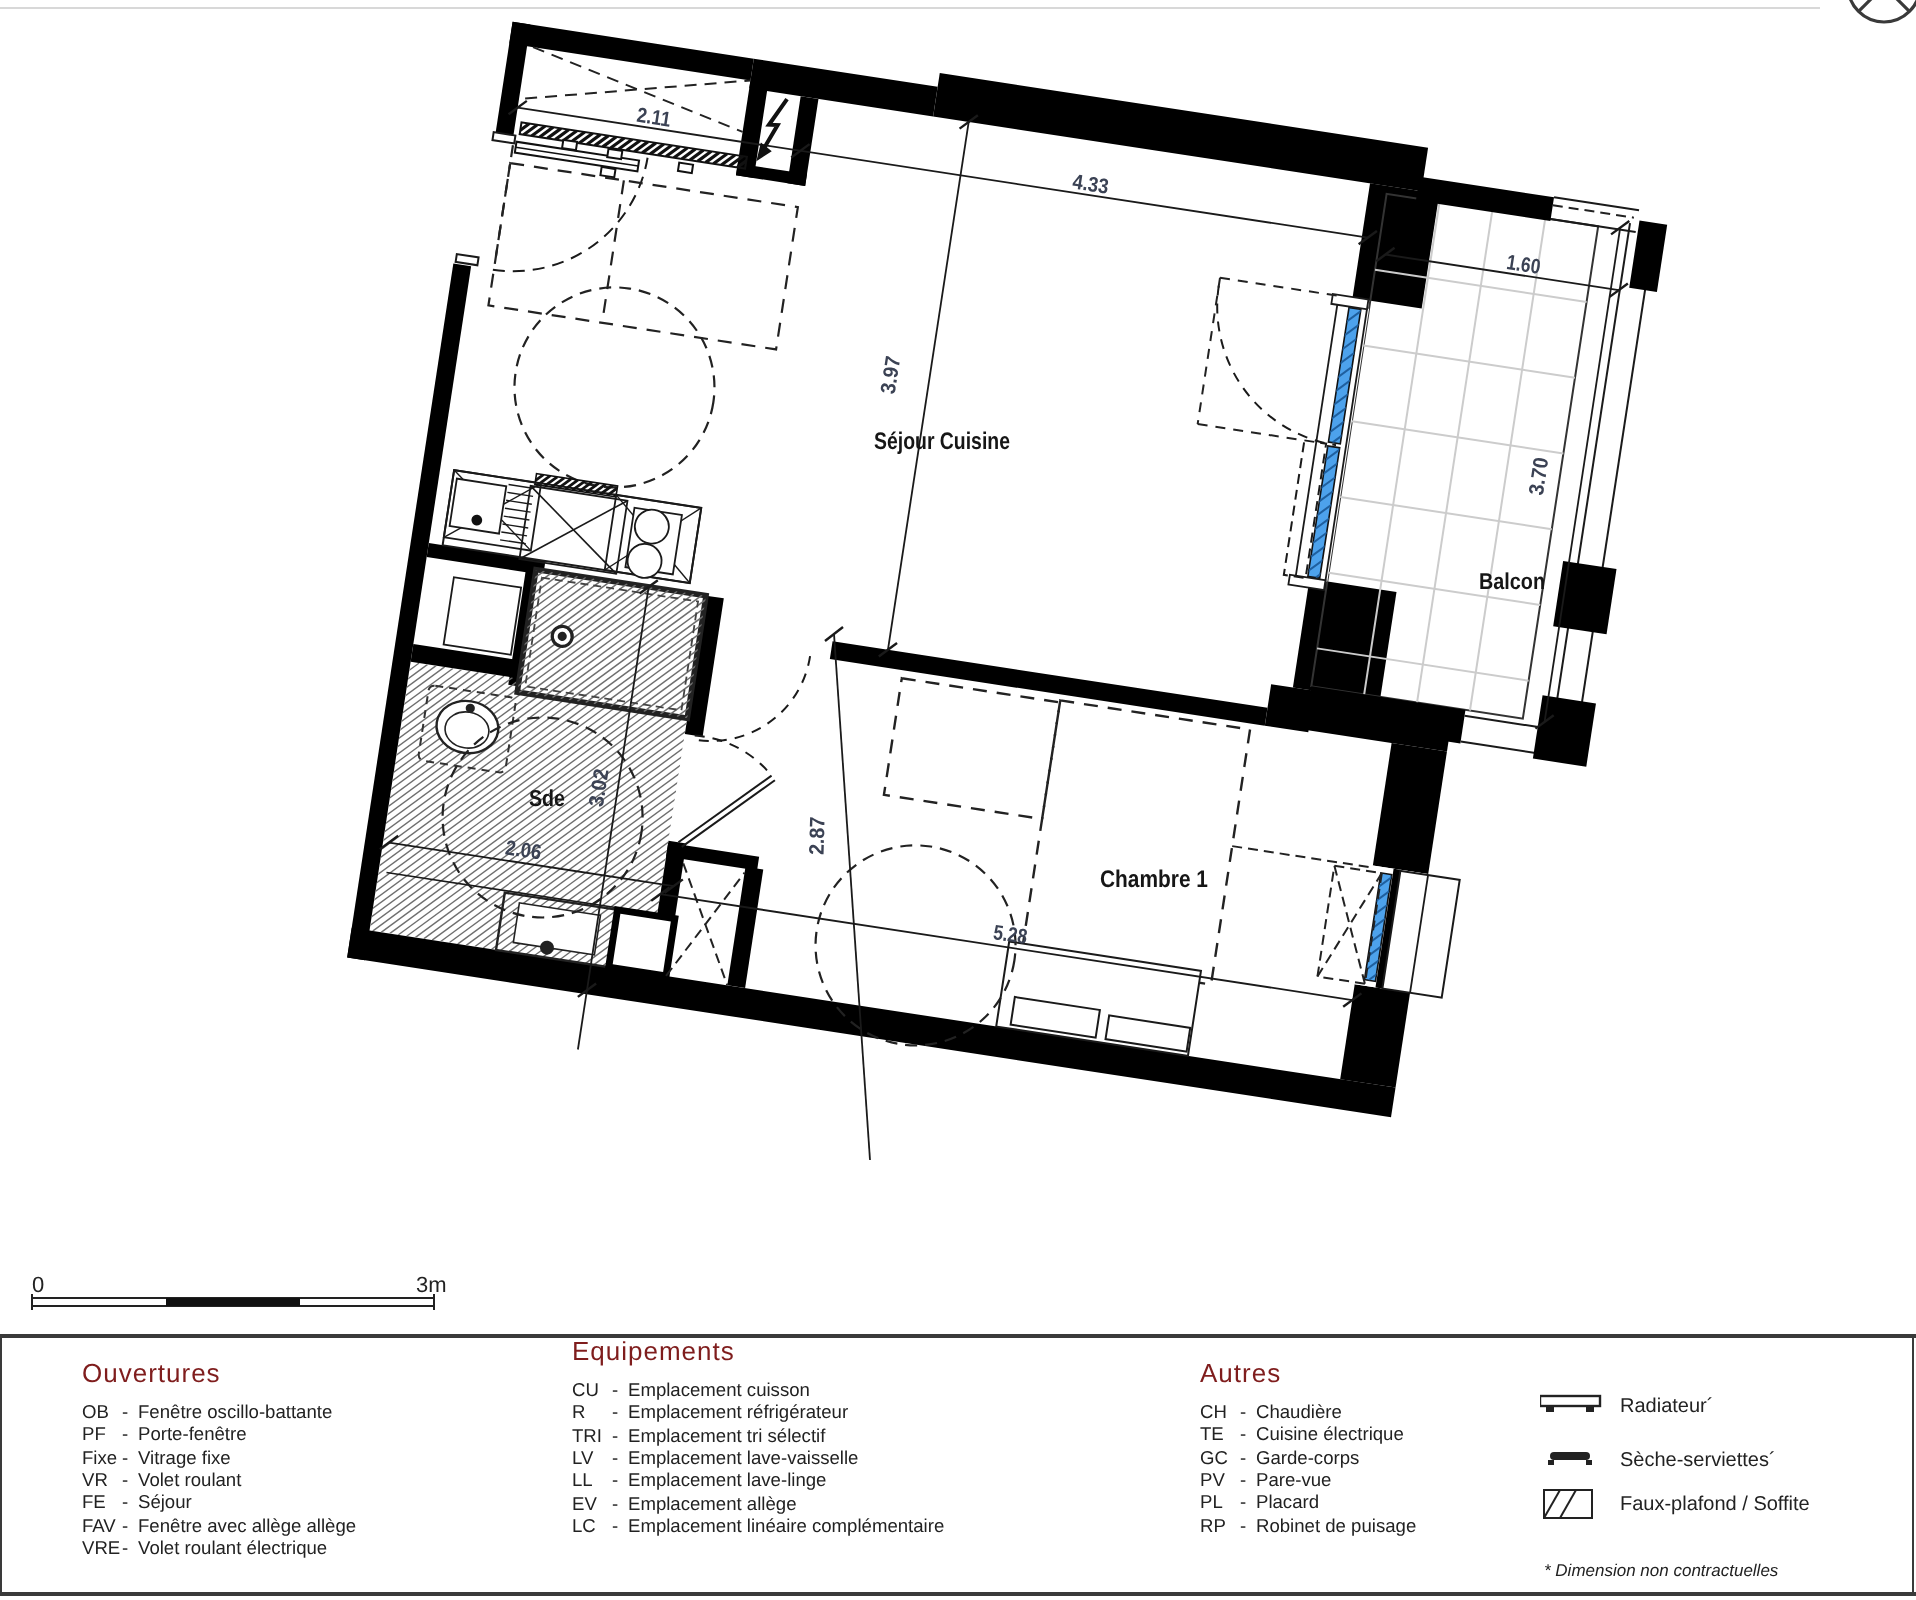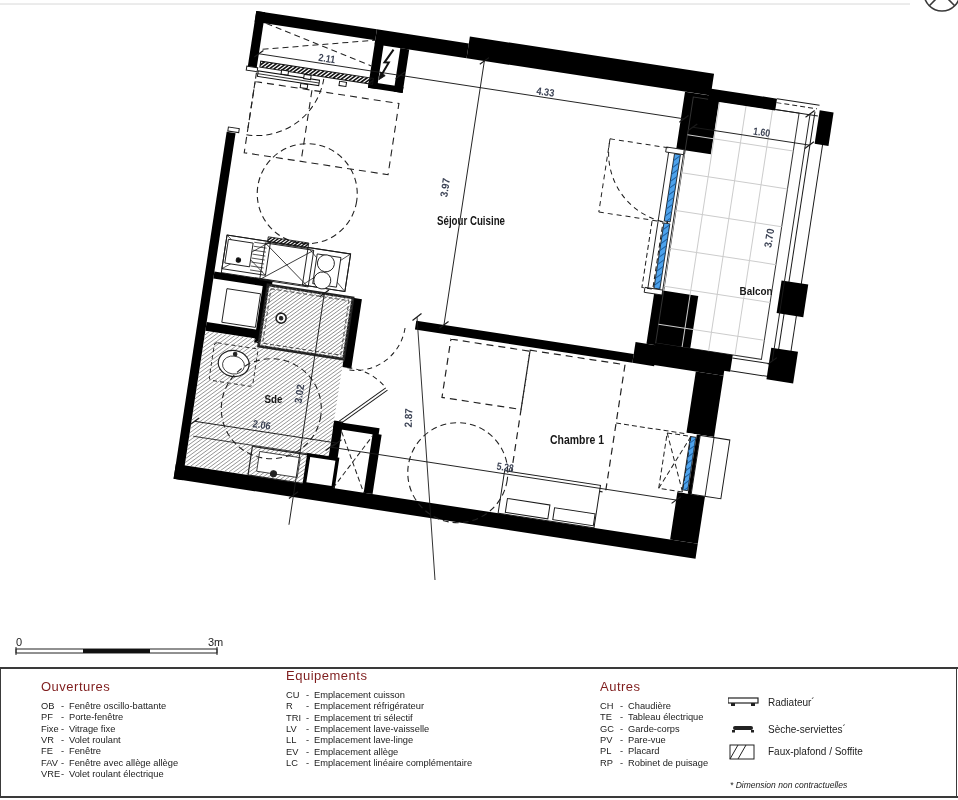--- a/index.html
+++ b/index.html
@@ -552,21 +552,21 @@
           <td>Vitrage fixe</td>
         </tr>
 <tr>
           <td class="c">VR</td>
           <td class="d">-</td>
           <td>Volet roulant</td>
         </tr>
 <tr>
           <td class="c">FE</td>
           <td class="d">-</td>
-          <td>Fenêtre</td>
+          <td>Séjour</td>
         </tr>
 <tr>
           <td class="c">FAV</td>
           <td class="d">-</td>
           <td>Fenêtre avec allège allège</td>
         </tr>
 <tr>
           <td class="c">VRE</td>
           <td class="d">-</td>
           <td>Volet roulant électrique</td>
@@ -623,21 +623,21 @@
 <table class="l" style="margin-top:7px">
 <tbody>
         <tr>
           <td class="c">CH</td>
           <td class="d">-</td>
           <td>Chaudière</td>
         </tr>
 <tr>
           <td class="c">TE</td>
           <td class="d">-</td>
-          <td>Tableau électrique</td>
+          <td>Cuisine électrique</td>
         </tr>
 <tr>
           <td class="c">GC</td>
           <td class="d">-</td>
           <td>Garde-corps</td>
         </tr>
 <tr>
           <td class="c">PV</td>
           <td class="d">-</td>
           <td>Pare-vue</td>
@@ -649,21 +649,21 @@
         </tr>
 <tr>
           <td class="c">RP</td>
           <td class="d">-</td>
           <td>Robinet de puisage</td>
         </tr>
 </tbody>
     </table>
 </div>
 
-<div class="leg" style="left:728px;top:695px">
+<div class="leg" style="left:770px;top:695px">
 <svg width="185" height="100">
 
 <rect x="0" y="3" width="30" height="5" fill="#fff" stroke="#222" stroke-width="1.2"></rect>
 <rect x="3" y="8" width="4" height="3" fill="#222"></rect>
 <rect x="23" y="8" width="4" height="3" fill="#222"></rect>
 <text x="40" y="11" font-size="10" fill="#222" font-family="Liberation Sans, sans-serif">Radiateur´</text>
 
 <rect x="5" y="31" width="20" height="4" rx="2" fill="#222"></rect>
 <rect x="4" y="35" width="3" height="2.5" fill="#222"></rect>
 <rect x="23" y="35" width="3" height="2.5" fill="#222"></rect>

